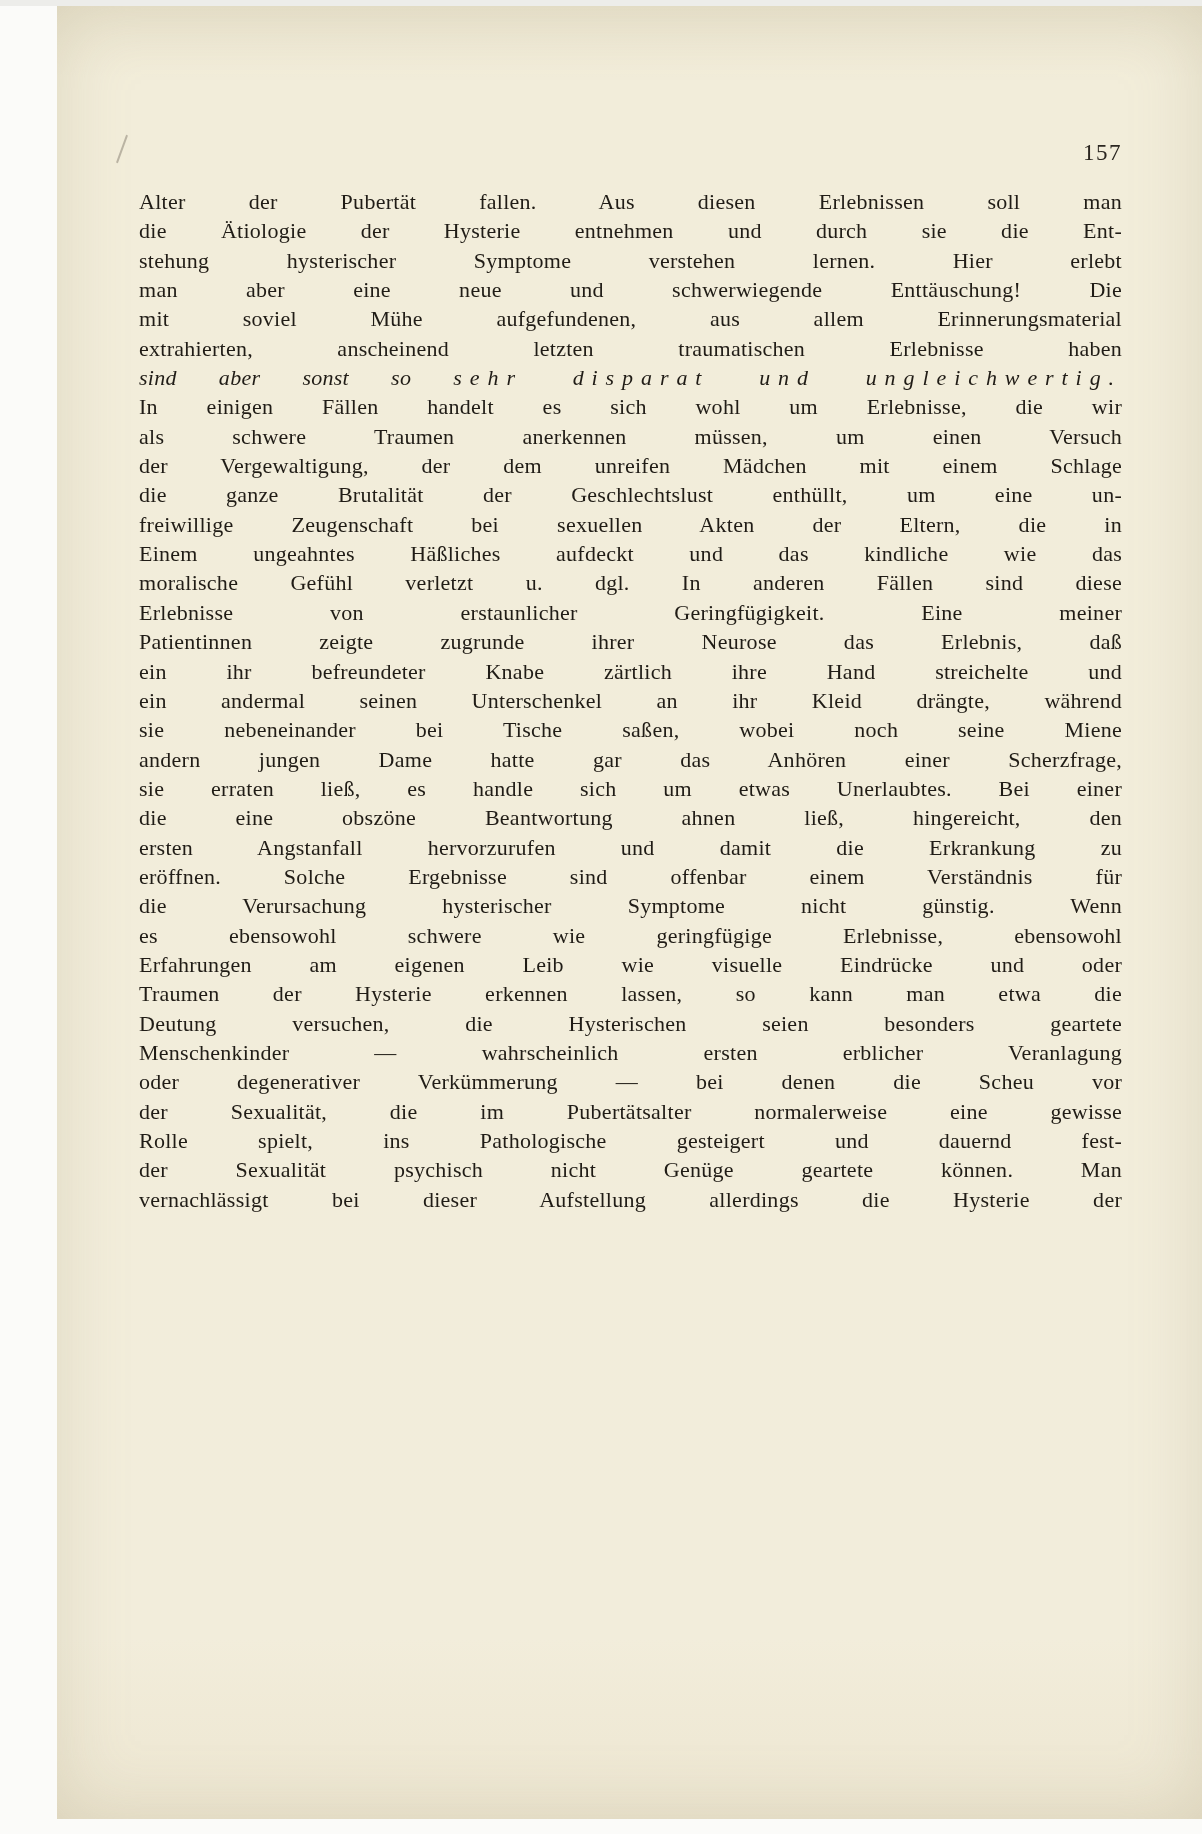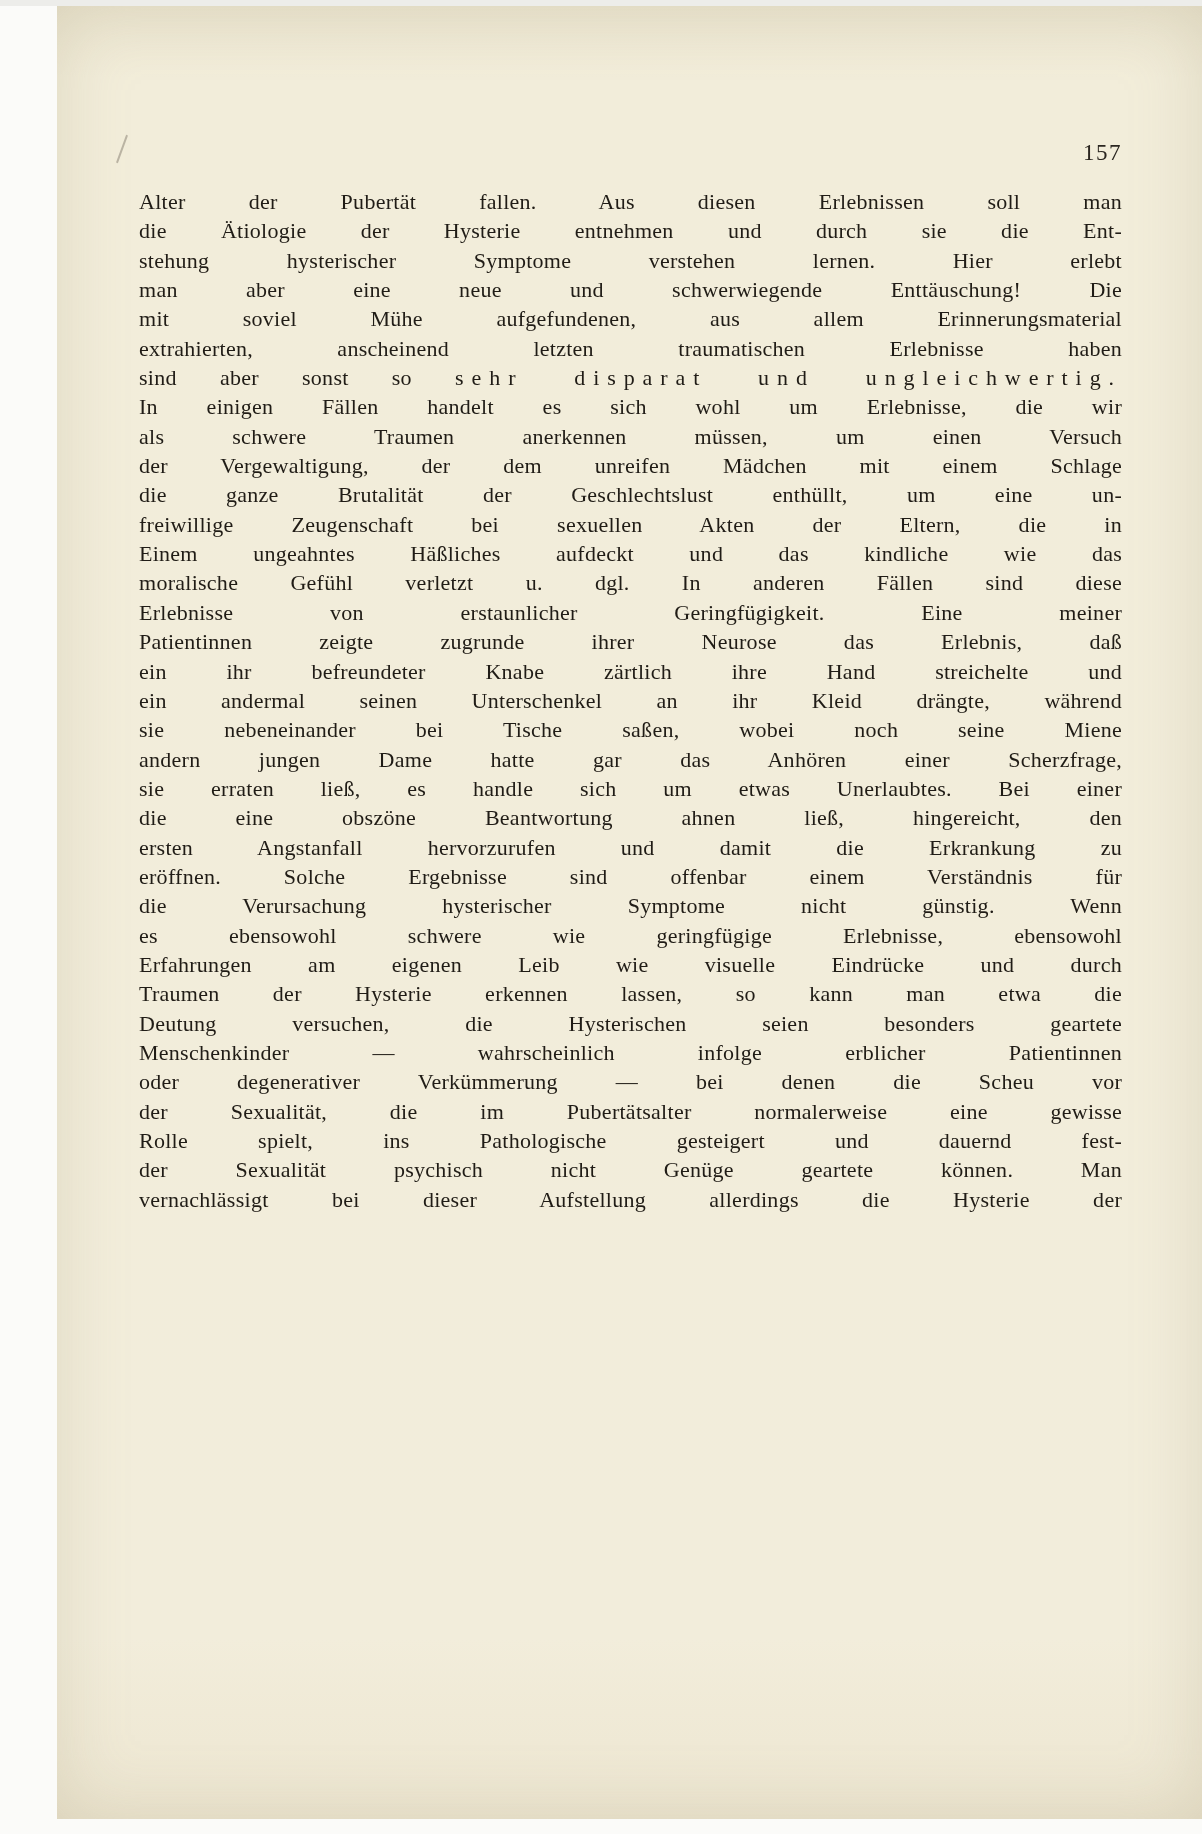--- a/index.html
+++ b/index.html
@@ -58,20 +58,21 @@
   }
   .line {
     text-align: justify;
     text-align-last: justify;
     -moz-text-align-last: justify;
     height: 29.35px;
     white-space: nowrap;
   }
   .line span {
     white-space: normal;
+    font-style: italic;
   }
   .spaced {
     letter-spacing: 0.36em;
   }
   
   .scan-edge-top {
     position: absolute;
     top: 0;
     left: 0;
     right: 0;
@@ -107,23 +108,23 @@
       <div class="line">ein ihr befreundeter Knabe zärtlich ihre Hand streichelte und</div>
       <div class="line">ein andermal seinen Unterschenkel an ihr Kleid drängte, während</div>
       <div class="line">sie nebeneinander bei Tische saßen, wobei noch seine Miene</div>
       <div class="line">andern jungen Dame hatte gar das Anhören einer Scherzfrage,</div>
       <div class="line">sie erraten ließ, es handle sich um etwas Unerlaubtes. Bei einer</div>
       <div class="line">die eine obszöne Beantwortung ahnen ließ, hingereicht, den</div>
       <div class="line">ersten Angstanfall hervorzurufen und damit die Erkrankung zu</div>
       <div class="line">eröffnen. Solche Ergebnisse sind offenbar einem Verständnis für</div>
       <div class="line">die Verursachung hysterischer Symptome nicht günstig. Wenn</div>
       <div class="line">es ebensowohl schwere wie geringfügige Erlebnisse, ebensowohl</div>
-      <div class="line">Erfahrungen am eigenen Leib wie visuelle Eindrücke und durch</div>
+      <div class="line">Erfahrungen am eigenen Leib wie visuelle Eindrücke und oder</div>
       <div class="line">Traumen der Hysterie erkennen lassen, so kann man etwa die</div>
       <div class="line">Deutung versuchen, die Hysterischen seien besonders geartete</div>
-      <div class="line">Menschenkinder — wahrscheinlich infolge erblicher Patientinnen</div>
+      <div class="line">Menschenkinder — wahrscheinlich ersten erblicher Veranlagung</div>
       <div class="line">oder degenerativer Verkümmerung — bei denen die Scheu vor</div>
       <div class="line">der Sexualität, die im Pubertätsalter normalerweise eine gewisse</div>
       <div class="line">Rolle spielt, ins Pathologische gesteigert und dauernd fest-</div>
       <div class="line">der Sexualität psychisch nicht Genüge geartete können. Man</div>
       <div class="line">vernachlässigt bei dieser Aufstellung allerdings die Hysterie der</div>
     </div>
 </div>
 
 </body></html>

